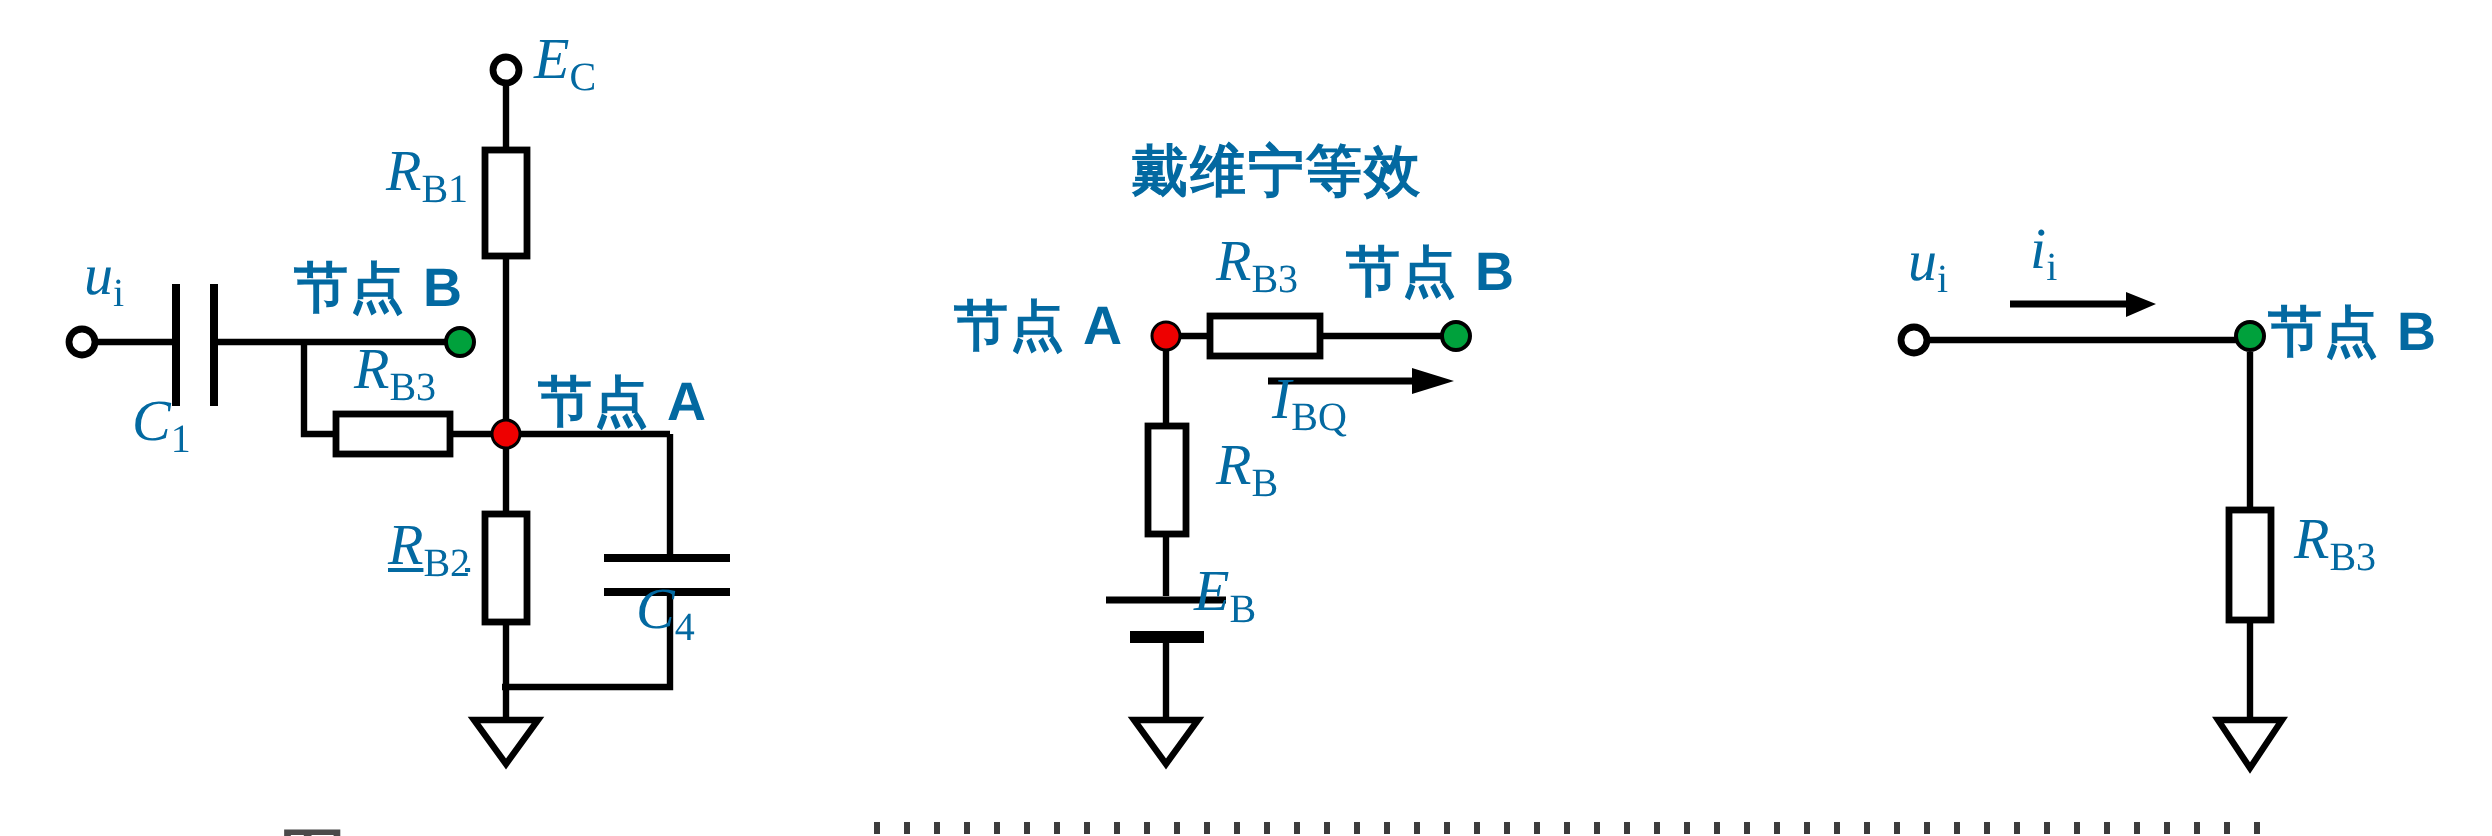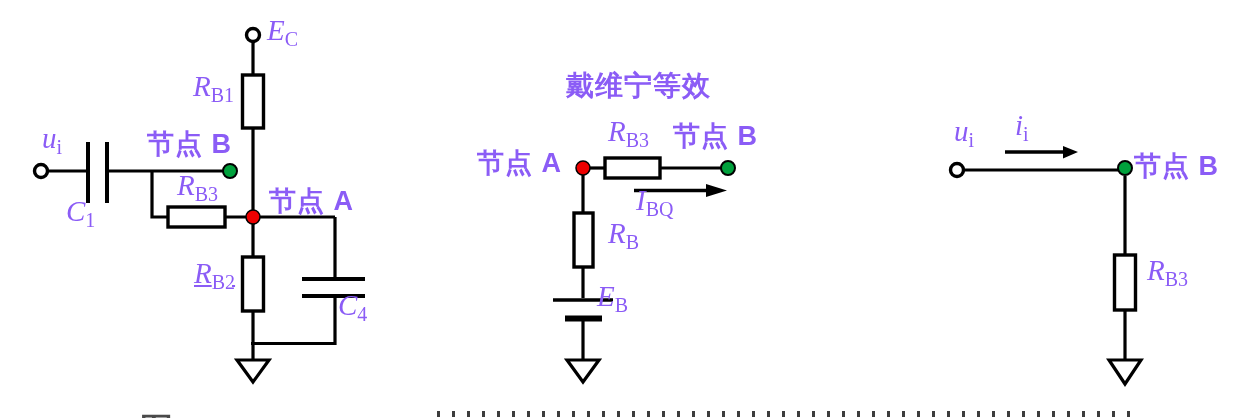--- a/index.html
+++ b/index.html
@@ -4,21 +4,21 @@
 <style>
   html,body{margin:0;padding:0;background:#ffffff;}
   .stage{
     position:relative;
     width:1246px;height:418px;
     background:#ffffff;
     overflow:hidden;
     font-family:"Liberation Sans", sans-serif;
   }
   .art{position:absolute;left:0;top:0;}
-  .lbl{position:absolute;line-height:1;white-space:nowrap;color:#8b5cf6;}
+  .lbl{position:absolute;line-height:1;white-space:nowrap;color:#0369a1;}
   .cn{font-family:"Liberation Sans", sans-serif;font-weight:700;font-size:27px;letter-spacing:1px;}
   .cn-title{font-family:"Liberation Sans", sans-serif;font-weight:700;font-size:28px;letter-spacing:1px;}
   .sym{font-family:"Liberation Serif", serif;font-size:29px;}
   .sym .m{font-style:italic;}
   .sym .s{font-style:normal;font-size:20px;vertical-align:-6px;letter-spacing:0;}
   
   .caption-frag{position:absolute;left:140px;top:408px;font-size:33px;font-weight:700;color:#4a4a4a;}
   .caption-ticks{
     position:absolute;left:437px;top:411px;width:705px;height:6px;
     background:repeating-linear-gradient(90deg,#1a1a1a 0 3px,transparent 3px 15px);
@@ -98,21 +98,21 @@
   </svg>
 
   <div class="lbl sym" style="left:267px;top:16px;"><span class="m">E</span><sub class="s">C</sub></div>
   <div class="lbl sym" style="left:193px;top:72px;"><span class="m">R</span><sub class="s">B1</sub></div>
   <div class="lbl sym" style="left:42px;top:124px;"><span class="m">u</span><sub class="s">i</sub></div>
   <div class="lbl cn" style="left:147px;top:131px;">节点 B</div>
   <div class="lbl sym" style="left:66px;top:197px;"><span class="m">C</span><sub class="s">1</sub></div>
   <div class="lbl sym" style="left:177px;top:171px;"><span class="m">R</span><sub class="s">B3</sub></div>
   <div class="lbl cn" style="left:269px;top:188px;">节点 A</div>
   <div class="lbl sym" style="left:194px;top:259px;text-decoration:underline;"><span class="m">R</span><sub class="s">B2</sub></div>
-  <div class="lbl sym" style="left:338px;top:291px;"><span class="m">C</span><sub class="s">4</sub></div>
+  <div class="lbl sym" style="left:318px;top:291px;"><span class="m">C</span><sub class="s">4</sub></div>
 
   <div class="lbl cn-title" style="left:566px;top:72px;">戴维宁等效</div>
   <div class="lbl sym" style="left:608px;top:117px;"><span class="m">R</span><sub class="s">B3</sub></div>
   <div class="lbl cn" style="left:673px;top:123px;">节点 B</div>
   <div class="lbl cn" style="left:477px;top:150px;">节点 A</div>
   <div class="lbl sym" style="left:636px;top:186px;"><span class="m">I</span><sub class="s">BQ</sub></div>
   <div class="lbl sym" style="left:608px;top:219px;"><span class="m">R</span><sub class="s">B</sub></div>
   <div class="lbl sym" style="left:597px;top:282px;"><span class="m">E</span><sub class="s">B</sub></div>
 
   <div class="lbl sym" style="left:954px;top:117px;"><span class="m">u</span><sub class="s">i</sub></div>

